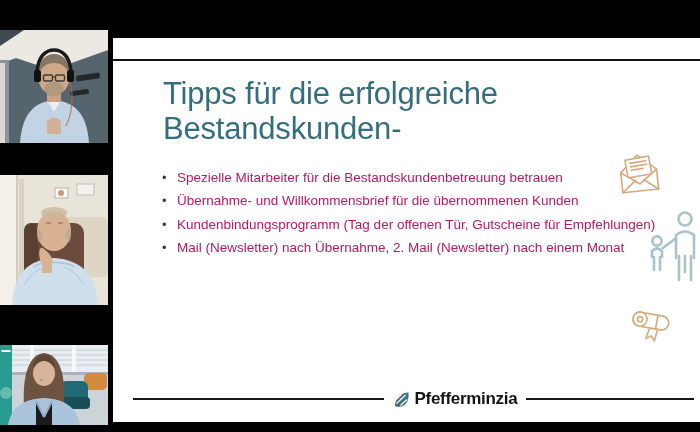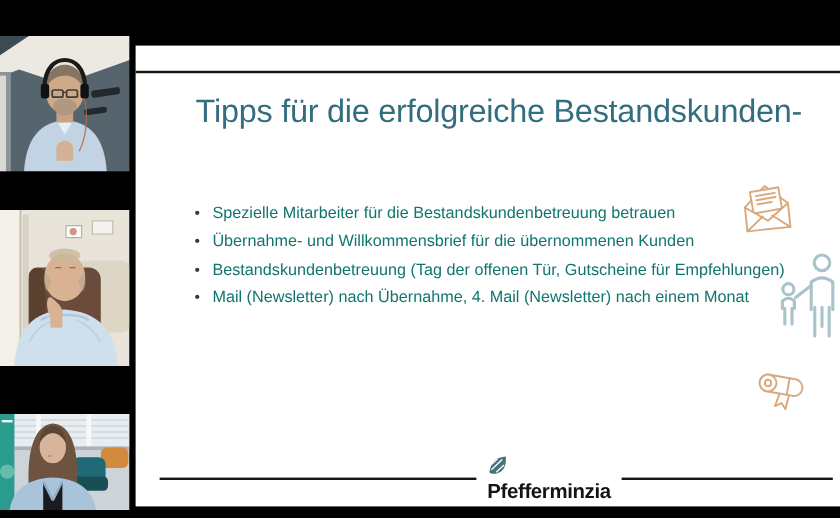--- a/index.html
+++ b/index.html
@@ -10,37 +10,37 @@
   .tile{position:absolute;left:0;width:108px;overflow:hidden;background:#222;}
   .tile svg{display:block;}
   .tile1{top:30px;height:113px;}
   .tile2{top:175px;height:130px;}
   .tile3{top:345px;height:80px;}
 
   
   .slide{position:absolute;left:113px;top:38px;width:587px;height:384px;background:#ffffff;}
   .slide-topline{position:absolute;left:0;right:0;top:21px;height:2px;background:#121212;}
   .slide-title{position:absolute;left:50px;top:38px;width:520px;
-               font-size:27px;line-height:35px;color:#336e7e;font-weight:400;letter-spacing:-0.2px;}
+               font-size:31px;line-height:35px;color:#336e7e;font-weight:400;letter-spacing:-0.2px;}
   .bullets{position:absolute;left:47px;top:128px;width:480px;margin:0;padding:0;list-style:none;}
-  .bullets li{position:relative;padding-left:17px;font-size:13.5px;line-height:23.4px;color:#0f766e;
+  .bullets li{position:relative;padding-left:17px;font-size:13.5px;line-height:23.4px;color:#be185d;
               white-space:nowrap;}
   .bullets li::before{content:"•";position:absolute;left:2px;top:0;color:#3b3b3b;font-size:13px;}
 
   .deco{position:absolute;}
   .deco-envelope{left:503px;top:112px;transform:rotate(-6deg);}
   .deco-people{left:531px;top:172px;}
   .deco-scroll{left:513px;top:268px;transform:rotate(10deg);}
 
   .slide-footer{position:absolute;left:20px;right:6px;top:353px;height:16px;
                 display:flex;align-items:center;}
   .fline{height:2px;background:#151515;}
   .fline.left{flex:1.5;}
   .fline.right{flex:1;}
-  .brand{display:flex;gap:4px;margin:0 9px;flex-direction:column;}
+  .brand{display:flex;align-items:center;gap:4px;margin:0 9px;}
   .brand-text{font-size:17px;font-weight:bold;color:#141414;letter-spacing:-0.3px;}
   .slide-date{position:absolute;left:25px;top:363px;font-size:11.5px;color:#2b2b2b;}
 </style>
 </head>
 <body>
 
 <div class="stage">
 
   <div class="tile tile1">
     <svg width="108" height="113" viewBox="0 0 108 113">
@@ -127,22 +127,22 @@
   <div class="slide">
     <div class="slide-topline"></div>
 
     <div class="slide-title">
       <div>Tipps für die erfolgreiche Bestandskunden-</div>
     </div>
 
     <ul class="bullets">
       <li>Spezielle Mitarbeiter für die Bestandskundenbetreuung betrauen</li>
       <li>Übernahme- und Willkommensbrief für die übernommenen Kunden</li>
-      <li>Bestandskundenbetreuung (Tag der offenen Tür, Gutscheine für Empfehlungen)</li>
-      <li>Mail (Newsletter) nach Übernahme, 4. Mail (Newsletter) nach einem Monat</li>
+      <li>Kundenbindungsprogramm (Tag der offenen Tür, Gutscheine für Empfehlungen)</li>
+      <li>Mail (Newsletter) nach Übernahme, 2. Mail (Newsletter) nach einem Monat</li>
     </ul>
 
     <svg class="deco deco-envelope" width="46" height="48" viewBox="0 0 46 48" fill="none" stroke="#d9a97e" stroke-width="1.6" stroke-linejoin="round" stroke-linecap="round">
       <path d="M5,21 L23,5 L41,21"></path>
       <rect x="11" y="8" width="24" height="18" fill="#ffffff" transform="rotate(-4 23 17)"></rect>
       <line x1="15" y1="12.5" x2="31" y2="11.5"></line>
       <line x1="15.3" y1="16" x2="31.3" y2="15"></line>
       <line x1="15.6" y1="19.5" x2="27.6" y2="18.8"></line>
       <path d="M5,21 L5,41 L41,41 L41,21 L23,34 Z" fill="#ffffff"></path>
       <path d="M5,41 L19,30 M41,41 L27,30"></path>

